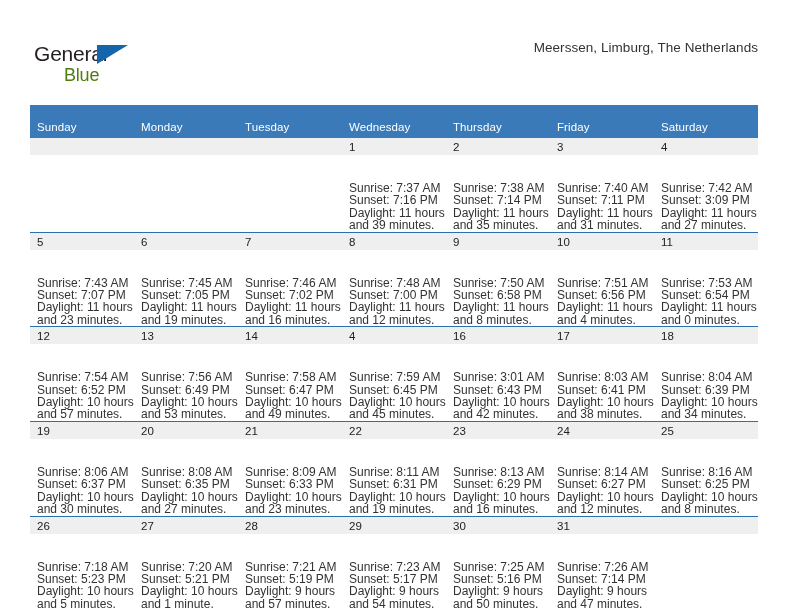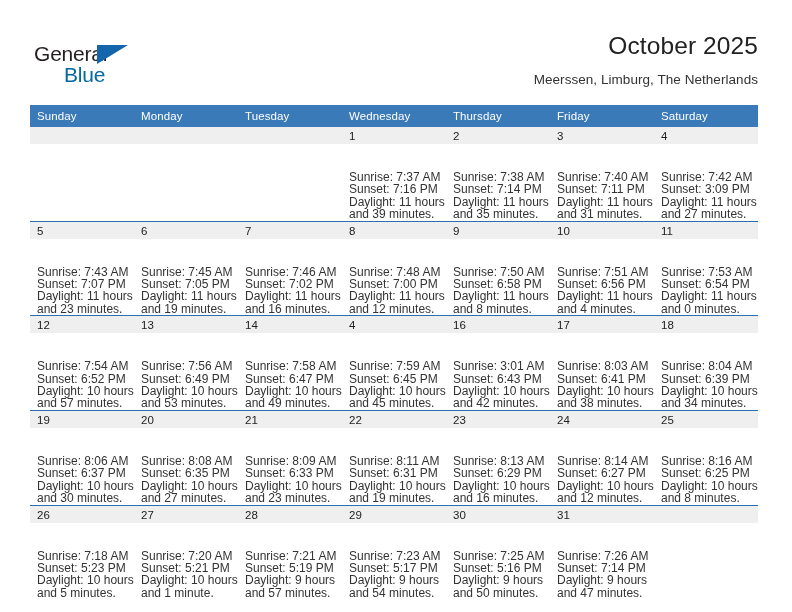--- a/index.html
+++ b/index.html
@@ -50,22 +50,22 @@
     top: 3px;
     width: 0;
     height: 0;
     border-left: 31px solid #1565ad;
     border-bottom: 19px solid transparent;
   }
   .brand-blue {
     position: absolute;
     left: 30px;
     top: 21px;
-    font-size: 21px;
-    color: #0369a1;
+    font-size: 18px;
+    color: #4d7c0f;
     letter-spacing: -0.2px;
     line-height: 24px;
   }
 
   .title-block {
     position: absolute;
     right: 0;
     top: 0;
     text-align: right;
   }
@@ -93,21 +93,21 @@
     width: 728px;
     border-collapse: collapse;
     table-layout: fixed;
   }
   .cal th {
     background: #3a7ab8;
     color: #ffffff;
     font-size: 11.5px;
     font-weight: normal;
     text-align: left;
-    padding: 5px 0 5px 7px;
+    padding: 16px 0 5px 7px;
     height: 21px;
     letter-spacing: 0.1px;
   }
   .cal td {
     vertical-align: top;
     padding: 0;
     width: 104px;
     height: 89px;
     border-top: 1.6px solid #2b6fb0;
     background: #ffffff;
@@ -140,21 +140,20 @@
 
   <div class="header">
 
     <div class="brand">
       <span class="brand-general">General</span>
       <span class="brand-triangle"></span>
       <span class="brand-blue">Blue</span>
     </div>
 
     <div class="title-block">
-      <h1 class="cal-title">October 2025</h1>
       <p class="cal-subtitle">Meerssen, Limburg, The Netherlands</p>
     </div>
 
   </div>
 
   <table class="cal">
     <thead>
       <tr id="weekday-row">
           <th>Sunday</th>
           <th>Monday</th>

